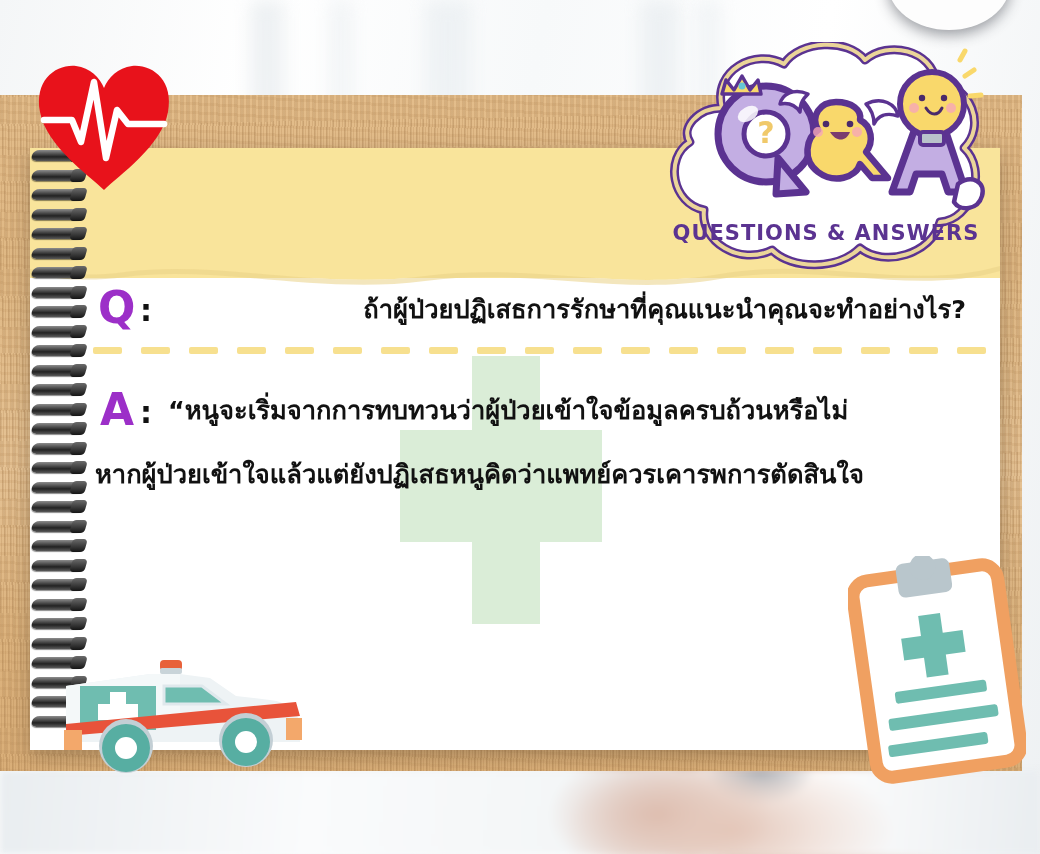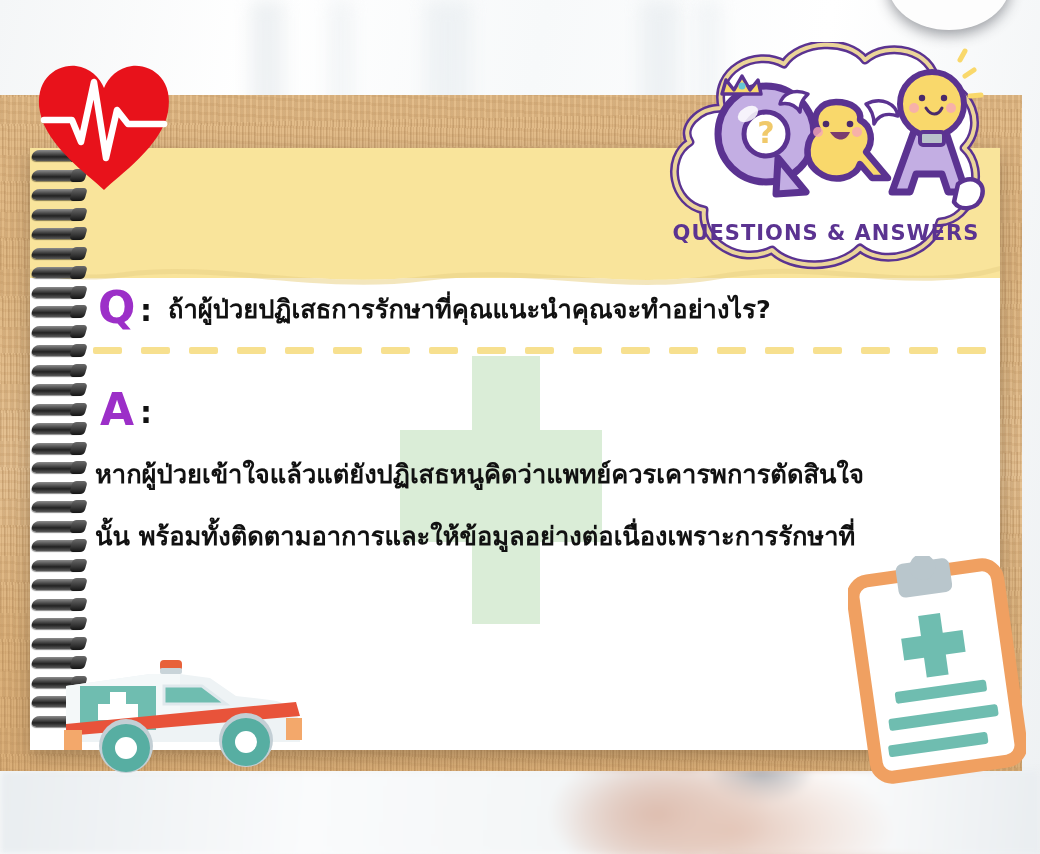--- a/index.html
+++ b/index.html
@@ -173,21 +173,21 @@
   </div>
 
   <div class="cross-wm">
     <i class="cross-v"></i>
       <i class="cross-h"></i>
   </div>
 
 
   <div class="qa-mark" style="left:98px; top:286px;">Q</div>
   <div class="qa-colon" style="left:140px; top:296px;">:</div>
-  <div class="qa-text" style="left:168px; top:297px; width:810px;">ถ้าผู้ป่วยปฏิเสธการรักษาที่คุณแนะนำคุณจะทำอย่างไร?</div>
+  <div class="qa-text" style="left:156px; top:297px; width:810px;text-align:right;">ถ้าผู้ป่วยปฏิเสธการรักษาที่คุณแนะนำคุณจะทำอย่างไร?</div>
 
   <div class="divider">
     <i style="left:0"></i>
       <i style="left:48px"></i>
       <i style="left:96px"></i>
       <i style="left:144px"></i>
     <i style="left:192px"></i>
       <i style="left:240px"></i>
       <i style="left:288px"></i>
       <i style="left:336px"></i>
@@ -200,22 +200,22 @@
       <i style="left:672px"></i>
       <i style="left:720px"></i>
     <i style="left:768px"></i>
       <i style="left:816px"></i>
       <i style="left:864px"></i>
   </div>
 
   <div class="qa-mark" style="left:100px; top:388px;">A</div>
   <div class="qa-colon" style="left:140px; top:398px;">:</div>
 
+  <div class="ans-line" style="left:168px; top:398px;">“หนูจะเริ่มจากการทบทวนว่าผู้ป่วยเข้าใจข้อมูลครบถ้วนหรือไม่</div>
   <div class="ans-line" style="left:95px; top:462px;">หากผู้ป่วยเข้าใจแล้วแต่ยังปฏิเสธหนูคิดว่าแพทย์ควรเคารพการตัดสินใจ</div>
-  <div class="ans-line" style="left:95px; top:524px;">นั้น พร้อมทั้งติดตามอาการและให้ข้อมูลอย่างต่อเนื่องเพราะการรักษาที่</div>
 
   <div class="spiral" id="spiral">
       <div class="ring" style="top: 0px;"></div>
       <div class="ring" style="top: 19.5px;"></div>
       <div class="ring" style="top: 39px;"></div>
       <div class="ring" style="top: 58.5px;"></div>
       <div class="ring" style="top: 78px;"></div>
       <div class="ring" style="top: 97.5px;"></div>
       <div class="ring" style="top: 117px;"></div>
       <div class="ring" style="top: 136.5px;"></div>

